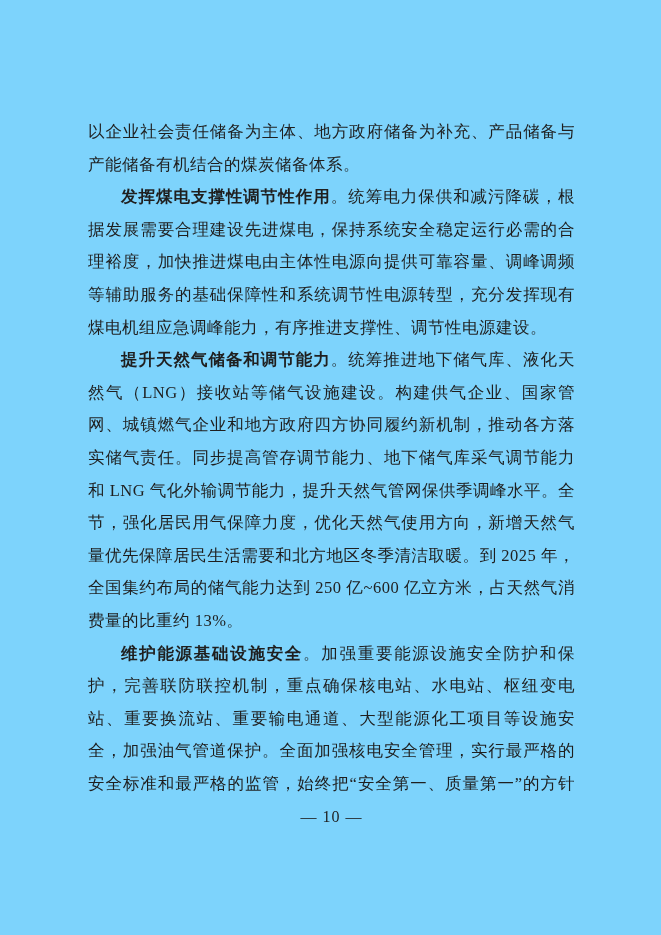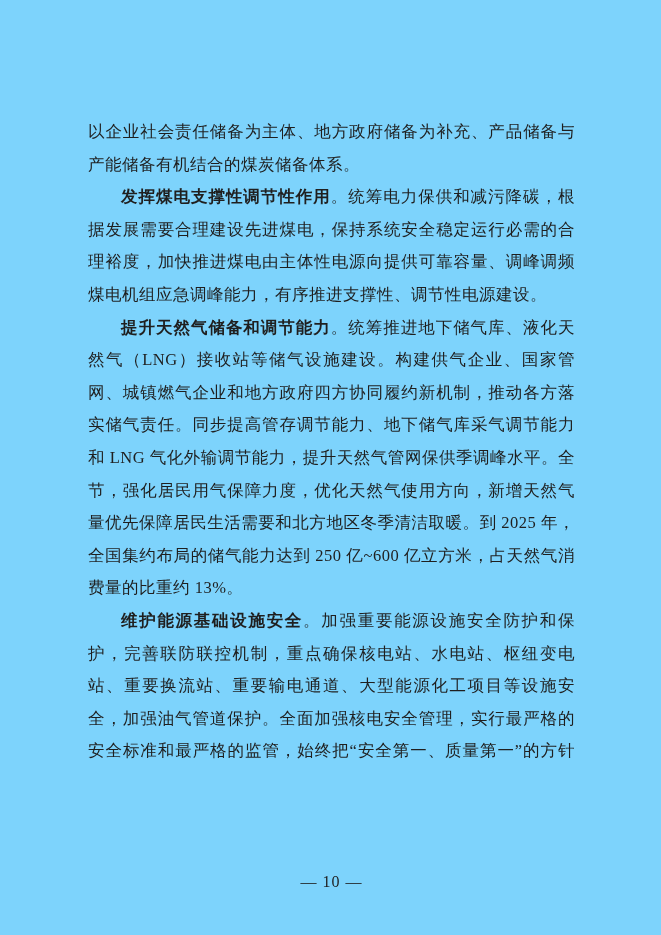--- a/index.html
+++ b/index.html
@@ -40,40 +40,41 @@
   }
   .text-line.indent {
     text-indent: 2em;
   }
   .lead-bold {
     font-weight: 700;
   }
   .page-footer {
     position: absolute;
     left: 88px;
-    top: 869px;
+    top: 804px;
     width: 487px;
     height: 26px;
     line-height: 26px;
     text-align: center;
     font-size: 16px;
     letter-spacing: 1px;
     color: #1f1f1f;
   }
 </style>
 </head>
 <body>
 
 <div class="page">
   <div class="doc-body">
       <div class="text-line"><span>以企业社会责任储备为主体、地方政府储备为补充、产品储备与</span></div>
       <div class="text-line para-end"><span>产能储备有机结合的煤炭储备体系。</span></div>
       <div class="text-line indent"><span class="lead-bold">发挥煤电支撑性调节性作用</span><span>。统筹电力保供和减污降碳，根</span></div>
       <div class="text-line"><span>据发展需要合理建设先进煤电，保持系统安全稳定运行必需的合</span></div>
       <div class="text-line"><span>理裕度，加快推进煤电由主体性电源向提供可靠容量、调峰调频</span></div>
+      <div class="text-line"><span>等辅助服务的基础保障性和系统调节性电源转型，充分发挥现有</span></div>
       <div class="text-line para-end"><span>煤电机组应急调峰能力，有序推进支撑性、调节性电源建设。</span></div>
       <div class="text-line indent"><span class="lead-bold">提升天然气储备和调节能力</span><span>。统筹推进地下储气库、液化天</span></div>
       <div class="text-line"><span>然气（LNG）接收站等储气设施建设。构建供气企业、国家管</span></div>
       <div class="text-line"><span>网、城镇燃气企业和地方政府四方协同履约新机制，推动各方落</span></div>
       <div class="text-line"><span>实储气责任。同步提高管存调节能力、地下储气库采气调节能力</span></div>
       <div class="text-line"><span>和 LNG 气化外输调节能力，提升天然气管网保供季调峰水平。全</span></div>
       <div class="text-line"><span>节，强化居民用气保障力度，优化天然气使用方向，新增天然气</span></div>
       <div class="text-line"><span>量优先保障居民生活需要和北方地区冬季清洁取暖。到 2025 年，</span></div>
       <div class="text-line"><span>全国集约布局的储气能力达到 250 亿~600 亿立方米，占天然气消</span></div>
       <div class="text-line para-end"><span>费量的比重约 13%。</span></div>

